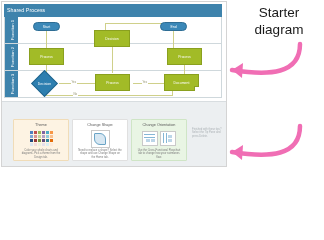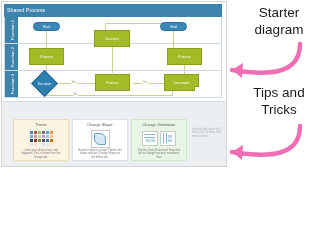--- a/index.html
+++ b/index.html
@@ -456,22 +456,20 @@
 
       <div id="tips-side-text">Finished with these tips? Select the Tip Pane and press Delete.</div>
 
     </div>
 
   </div>
 
   <div class="callout-text" id="callout-starter">Starter
 diagram</div>
 
-  <div class="callout-text" id="callout-tips">Tips and
-Tricks</div>
 
   <svg id="arrow-layer" viewBox="0 0 324 169">
 
     <path d="M 300,44 C 300,74 270,76 232,70" fill="none" stroke="#f06eb4" stroke-width="4.5" stroke-linecap="round"></path>
     <polygon points="232,70 243,63 242,78" fill="#f06eb4"></polygon>
 
     <path d="M 300,126 C 300,156 270,158 232,152" fill="none" stroke="#f06eb4" stroke-width="4.5" stroke-linecap="round"></path>
     <polygon points="232,152 243,145 242,160" fill="#f06eb4"></polygon>
   </svg>
 

